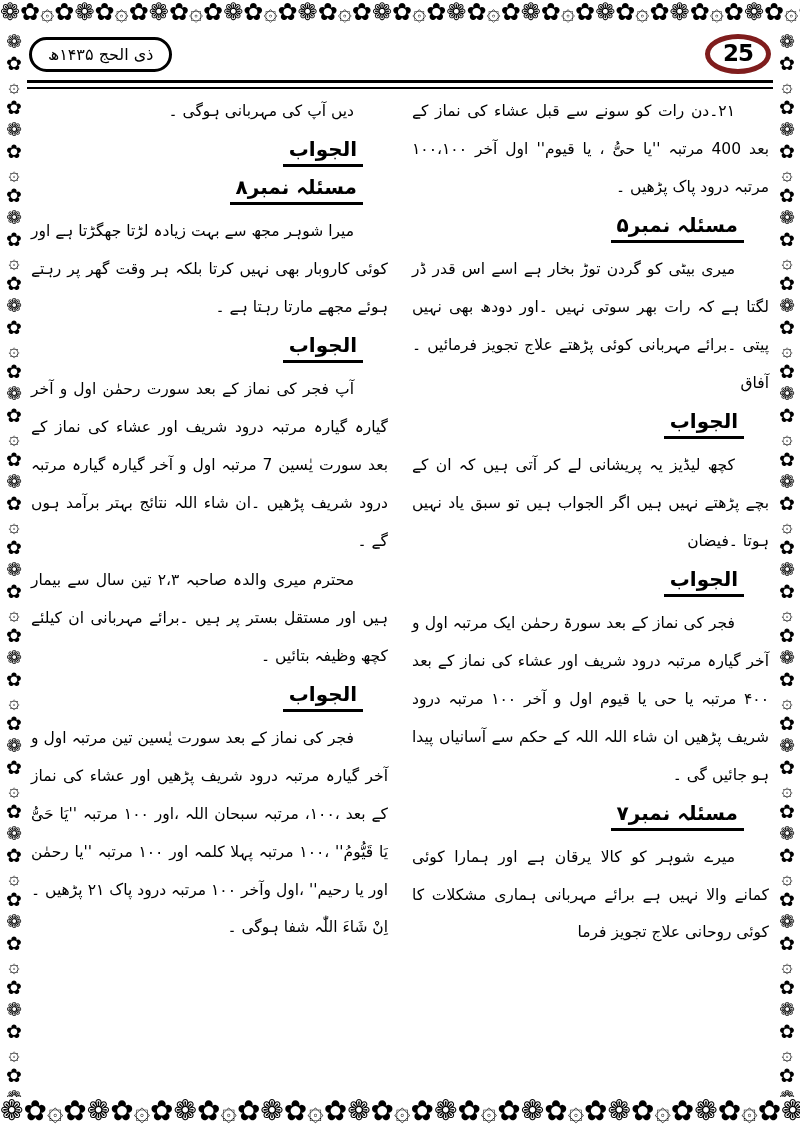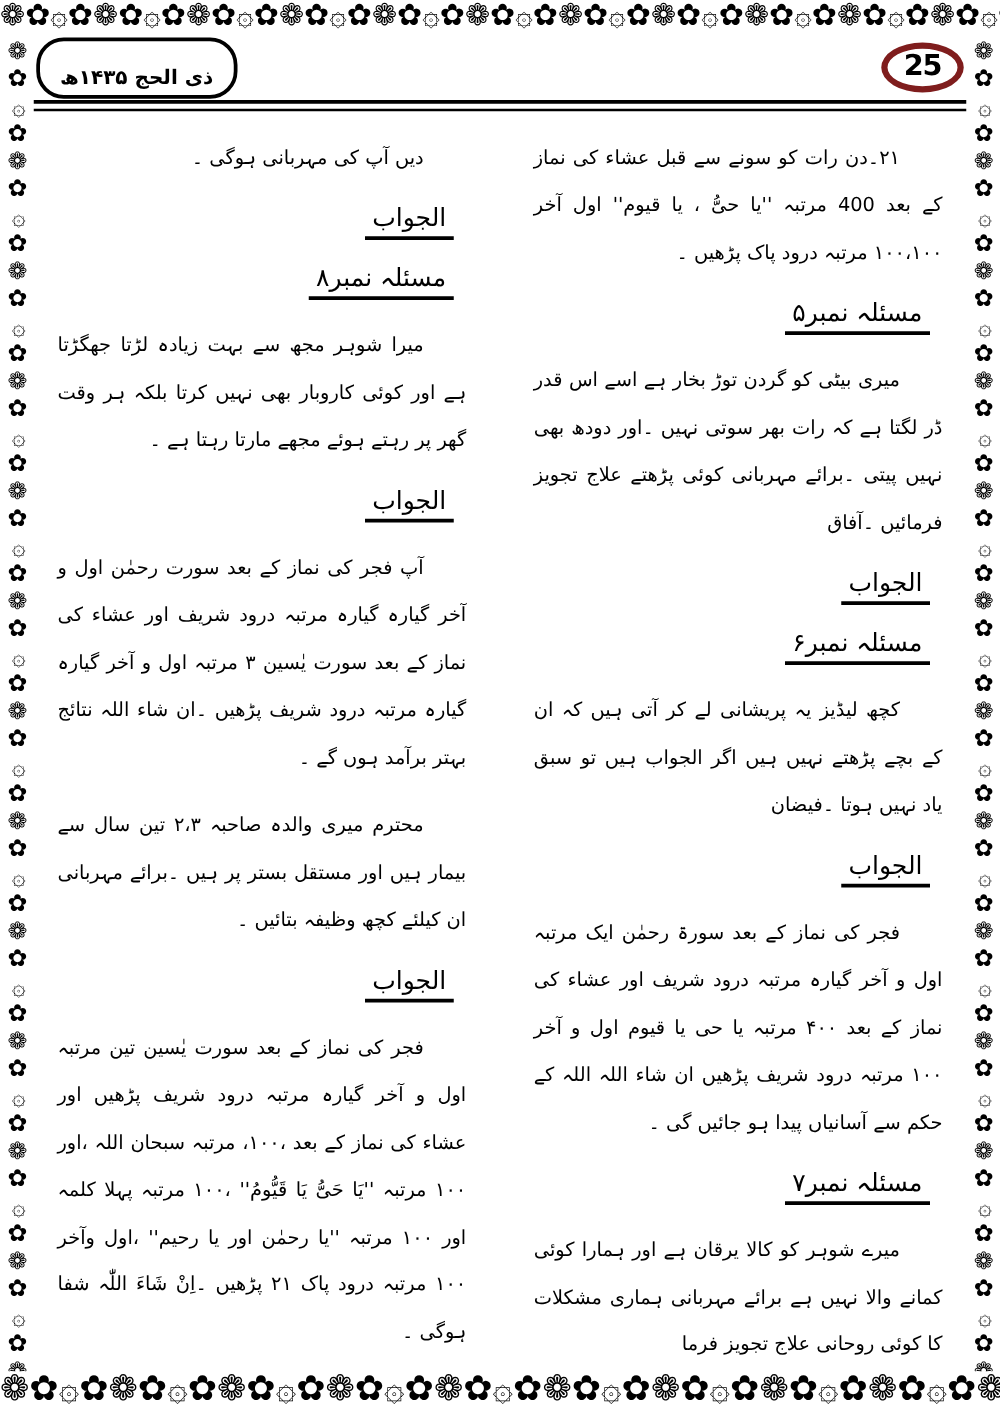--- a/index.html
+++ b/index.html
@@ -16,34 +16,34 @@
   .orn-top{top:0;}
   .orn-bottom{bottom:0;height:36px;font-size:28px;}
   .orn-v{top:30px;bottom:36px;width:27px;font-size:19px;
          writing-mode:vertical-rl;text-orientation:upright;line-height:27px;}
   .orn-left{left:0;}
   .orn-right{right:0;}
   
   header{position:absolute;top:27px;left:27px;right:27px;height:50px;
          direction:rtl;display:flex;align-items:center;
          justify-content:space-between;padding:2px 2px 0;}
-  .badge{border:3px solid #000;border-radius:22px;padding:19px 16px 5px;
-         font-weight:bold;font-size:16px;white-space:nowrap;}
+  .badge{border:3px solid #000;border-radius:22px;padding:5px 16px 5px;
+         font-weight:normal;font-size:16px;white-space:nowrap;}
   .oval{border:5px solid #7f1d1d;border-radius:50%;padding:1px 13px 3px;
         font-weight:bold;font-size:23px;letter-spacing:-1px;direction:ltr;}
   .rule{position:absolute;top:80px;left:27px;right:27px;height:4px;
         border-top:3px solid #000;border-bottom:2px solid #000;}
   
   main{position:absolute;top:92px;bottom:38px;left:30px;right:30px;
        direction:rtl;display:flex;gap:22px;overflow:hidden;}
   .col{flex:1 1 0;min-width:0;}
-  p.body-par{margin:16px;font-size:15.5px;line-height:2.45;
+  p.body-par{margin:1px;font-size:15.5px;line-height:2.45;
              text-align:justify;text-indent:34px;}
-  h3.sec{width:max-content;max-width:85%;margin:6px 26px 18px 0;
-         padding:0 6px 3px;font-size:20px;font-weight:normal;
+  h3.sec{width:max-content;max-width:85%;margin:6px 26px 8px 0;
+         padding:0 6px 3px;font-size:20px;font-weight:bold;
          border-bottom:3px solid #000;}
 </style>
 </head>
 <body>
 
 <div class="orn orn-h orn-top" style="color: rgb(0, 0, 0);">❁✿۞✿❁✿۞✿❁✿۞✿❁✿۞✿❁✿۞✿❁✿۞✿❁✿۞✿❁✿۞✿❁✿۞✿❁✿۞✿❁✿۞✿❁✿۞✿❁✿۞✿❁✿۞✿❁✿۞✿❁✿۞✿❁✿۞✿❁✿۞✿❁✿۞✿❁✿۞✿❁✿۞✿❁✿۞✿❁✿۞✿❁✿۞✿</div>
 <div class="orn orn-h orn-bottom" style="color: rgb(0, 0, 0);">❁✿۞✿❁✿۞✿❁✿۞✿❁✿۞✿❁✿۞✿❁✿۞✿❁✿۞✿❁✿۞✿❁✿۞✿❁✿۞✿❁✿۞✿❁✿۞✿❁✿۞✿❁✿۞✿❁✿۞✿❁✿۞✿❁✿۞✿❁✿۞✿❁✿۞✿❁✿۞✿❁✿۞✿❁✿۞✿❁✿۞✿❁✿۞✿</div>
 <div class="orn orn-v orn-left" style="color: rgb(0, 0, 0);">❁✿۞✿❁✿۞✿❁✿۞✿❁✿۞✿❁✿۞✿❁✿۞✿❁✿۞✿❁✿۞✿❁✿۞✿❁✿۞✿❁✿۞✿❁✿۞✿❁✿۞✿❁✿۞✿❁✿۞✿❁✿۞✿</div>
 <div class="orn orn-v orn-right" style="color: rgb(0, 0, 0);">❁✿۞✿❁✿۞✿❁✿۞✿❁✿۞✿❁✿۞✿❁✿۞✿❁✿۞✿❁✿۞✿❁✿۞✿❁✿۞✿❁✿۞✿❁✿۞✿❁✿۞✿❁✿۞✿❁✿۞✿❁✿۞✿</div>
 
@@ -52,31 +52,30 @@
   <div class="badge">ذی الحج ۱۴۳۵ھ</div>
 </header>
 <div class="rule"></div>
 
 <main>
   <div class="col">
       <p class="body-par">۲۱۔دن رات کو سونے سے قبل عشاء کی نماز کے بعد 400 مرتبہ ''یا حیُّ ، یا قیوم'' اول آخر ۱۰۰،۱۰۰ مرتبہ درود پاک پڑھیں ۔</p>
       <h3 class="sec">مسئلہ نمبر۵</h3>
       <p class="body-par">میری بیٹی کو گردن توڑ بخار ہے اسے اس قدر ڈر لگتا ہے کہ رات بھر سوتی نہیں ۔اور دودھ بھی نہیں پیتی ۔برائے مہربانی کوئی پڑھتے علاج تجویز فرمائیں ۔آفاق</p>
       <h3 class="sec">الجواب</h3>
-      <h3 class="sec">مسئلہ نمبر۶</h3>
       <p class="body-par">کچھ لیڈیز یہ پریشانی لے کر آتی ہیں کہ ان کے بچے پڑھتے نہیں ہیں اگر الجواب ہیں تو سبق یاد نہیں ہوتا ۔فیضان</p>
       <h3 class="sec">الجواب</h3>
       <p class="body-par">فجر کی نماز کے بعد سورۃ رحمٰن ایک مرتبہ اول و آخر گیارہ مرتبہ درود شریف اور عشاء کی نماز کے بعد ۴۰۰ مرتبہ یا حی یا قیوم اول و آخر ۱۰۰ مرتبہ درود شریف پڑھیں ان شاء اللہ اللہ کے حکم سے آسانیاں پیدا ہو جائیں گی ۔</p>
       <h3 class="sec">مسئلہ نمبر۷</h3>
       <p class="body-par">میرے شوہر کو کالا یرقان ہے اور ہمارا کوئی کمانے والا نہیں ہے برائے مہربانی ہماری مشکلات کا کوئی روحانی علاج تجویز فرما</p>
     </div>
   <div class="col">
       <p class="body-par">دیں آپ کی مہربانی ہوگی ۔</p>
       <h3 class="sec">الجواب</h3>
       <h3 class="sec">مسئلہ نمبر۸</h3>
       <p class="body-par">میرا شوہر مجھ سے بہت زیادہ لڑتا جھگڑتا ہے اور کوئی کاروبار بھی نہیں کرتا بلکہ ہر وقت گھر پر رہتے ہوئے مجھے مارتا رہتا ہے ۔</p>
       <h3 class="sec">الجواب</h3>
-      <p class="body-par">آپ فجر کی نماز کے بعد سورت رحمٰن اول و آخر گیارہ گیارہ مرتبہ درود شریف اور عشاء کی نماز کے بعد سورت یٰسین ۳ مرتبہ اول و آخر گیارہ گیارہ مرتبہ درود شریف پڑھیں ۔ان شاء اللہ نتائج بہتر برآمد ہوں گے ۔</p>
+      <p class="body-par">آپ فجر کی نماز کے بعد سورت رحمٰن اول و آخر گیارہ گیارہ مرتبہ درود شریف اور عشاء کی نماز کے بعد سورت یٰسین 7 مرتبہ اول و آخر گیارہ گیارہ مرتبہ درود شریف پڑھیں ۔ان شاء اللہ نتائج بہتر برآمد ہوں گے ۔</p>
       <p class="body-par">محترم میری والدہ صاحبہ ۲،۳ تین سال سے بیمار ہیں اور مستقل بستر پر ہیں ۔برائے مہربانی ان کیلئے کچھ وظیفہ بتائیں ۔</p>
       <h3 class="sec">الجواب</h3>
       <p class="body-par">فجر کی نماز کے بعد سورت یٰسین تین مرتبہ اول و آخر گیارہ مرتبہ درود شریف پڑھیں اور عشاء کی نماز کے بعد ،۱۰۰، مرتبہ سبحان اللہ ،اور ۱۰۰ مرتبہ ''یَا حَیُّ یَا قَیُّومُ'' ،۱۰۰ مرتبہ پہلا کلمہ اور ۱۰۰ مرتبہ ''یا رحمٰن اور یا رحیم'' ،اول وآخر ۱۰۰ مرتبہ درود پاک ۲۱ پڑھیں ۔اِنْ شَاءَ اللّٰہ شفا ہوگی ۔</p>
     </div>
 </main>
 
 </body></html>

